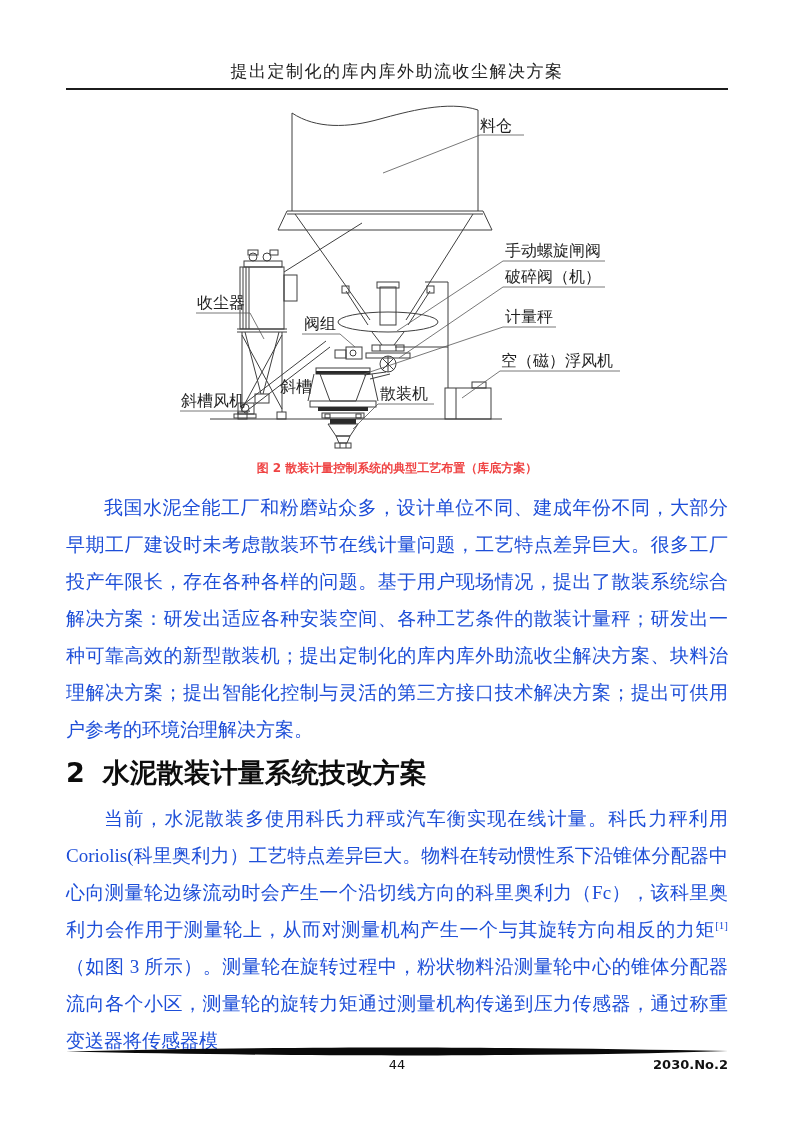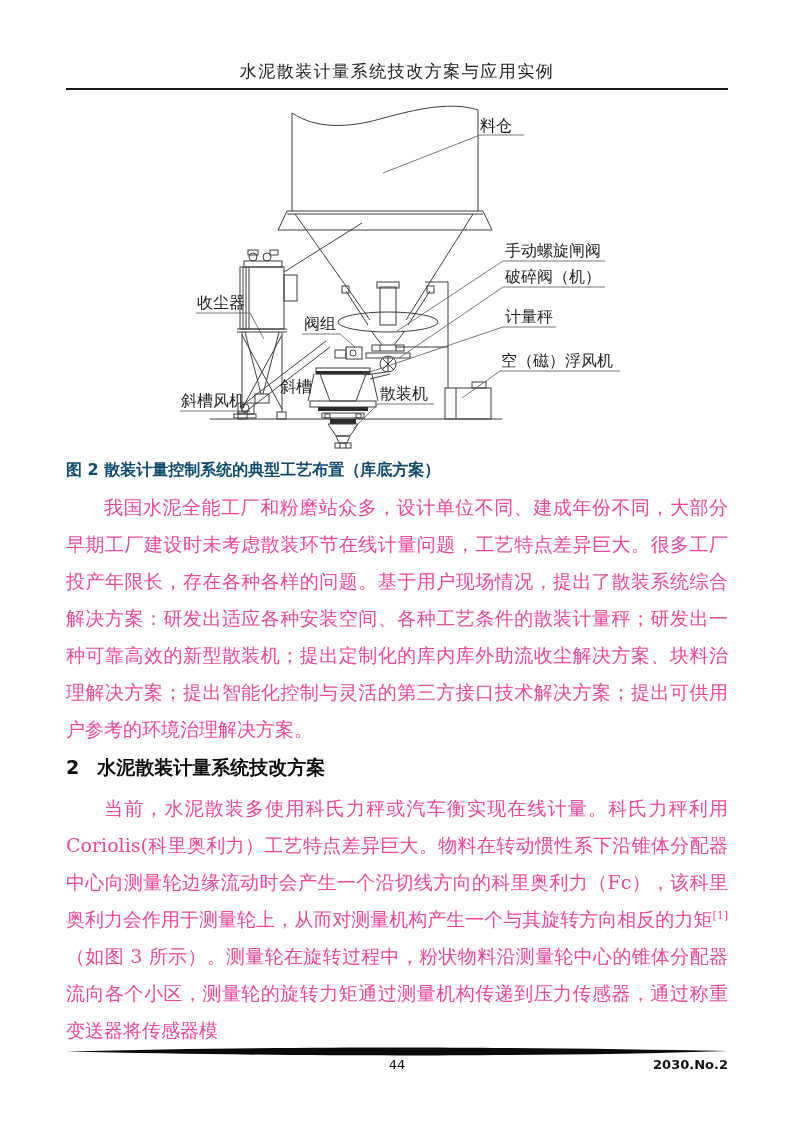--- a/index.html
+++ b/index.html
@@ -25,35 +25,37 @@
   .figure-svg { position: absolute; top: 95px; left: 150px; }
   .fig-line { stroke: #3f3f3f; stroke-width: 1; fill: none; }
   .fig-thin { stroke: #555; stroke-width: 0.8; fill: none; }
   .fig-fill { fill: #2a2a2a; stroke: none; }
   .fig-label {
     font-family: "DejaVu Sans", "Liberation Sans", sans-serif;
     font-size: 16px; fill: #1f1f1f;
   }
   .fig-caption {
     position: absolute; top: 460px; left: 66px; width: 662px;
-    font-family: "DejaVu Sans", "Liberation Sans", sans-serif;
-    font-weight: bold; font-size: 16px; color: #0c4a6e;
+    text-align: center;
+    font-family: "DejaVu Sans", "Liberation Sans", sans-serif;
+    font-weight: bold; font-size: 12px; color: #ef4444;
   }
   .content {
     position: absolute; top: 489px; left: 66px; width: 662px;
   }
   .body-par {
     font-size: 19px; line-height: 37px;
     text-align: justify; text-indent: 2em;
-    color: #ec4899;
+    color: #1d4ed8;
+    font-family: Liberation Serif, serif;
   }
   .body-par sup { font-size: 11px; line-height: 0; vertical-align: super; }
   .sec-h2 {
     font-family: "DejaVu Sans", "Liberation Sans", sans-serif;
-    font-size: 19px; font-weight: bold; color: #0d0d0d;
+    font-size: 27px; font-weight: bold; color: #0d0d0d;
     margin: 7px 0 9px 0;
   }
   .sec-h2 .h-num { margin-right: 18px; }
   .sec-h21 {
     font-family: "DejaVu Sans", "Liberation Sans", sans-serif;
     font-size: 19px; font-weight: bold; color: #0d0d0d;
     margin: 0 0 13px 0;
   }
   .sec-h21 .h-num { margin-right: 9px; }
   .foot-bar { position: absolute; top: 1047px; left: 66px; }
@@ -63,21 +65,21 @@
     font-size: 13px; color: #111;
   }
   .page-num { position: absolute; left: 0; width: 100%; text-align: center; }
   .issue-num { position: absolute; right: 0; font-weight: 600; }
 </style>
 </head>
 <body>
 
 <div class="page">
 
-  <div class="running-head">水泥散装计量系统技改方案与应用实例</div>
+  <div class="running-head">提出定制化的库内库外助流收尘解决方案</div>
   <div class="head-rule"></div>
 
   <svg class="figure-svg" width="520" height="360" viewBox="0 0 520 360">
 
     <g>
       <path class="fig-line" d="M142,18 C166,34 198,33 230,24 C256,17 298,5 328,15"></path>
       <line class="fig-line" x1="142" y1="18" x2="142" y2="116"></line>
       <line class="fig-line" x1="328" y1="15" x2="328" y2="116"></line>
       <line class="fig-line" x1="137" y1="116" x2="333" y2="116"></line>
       <line class="fig-line" x1="137" y1="119" x2="333" y2="119"></line>

